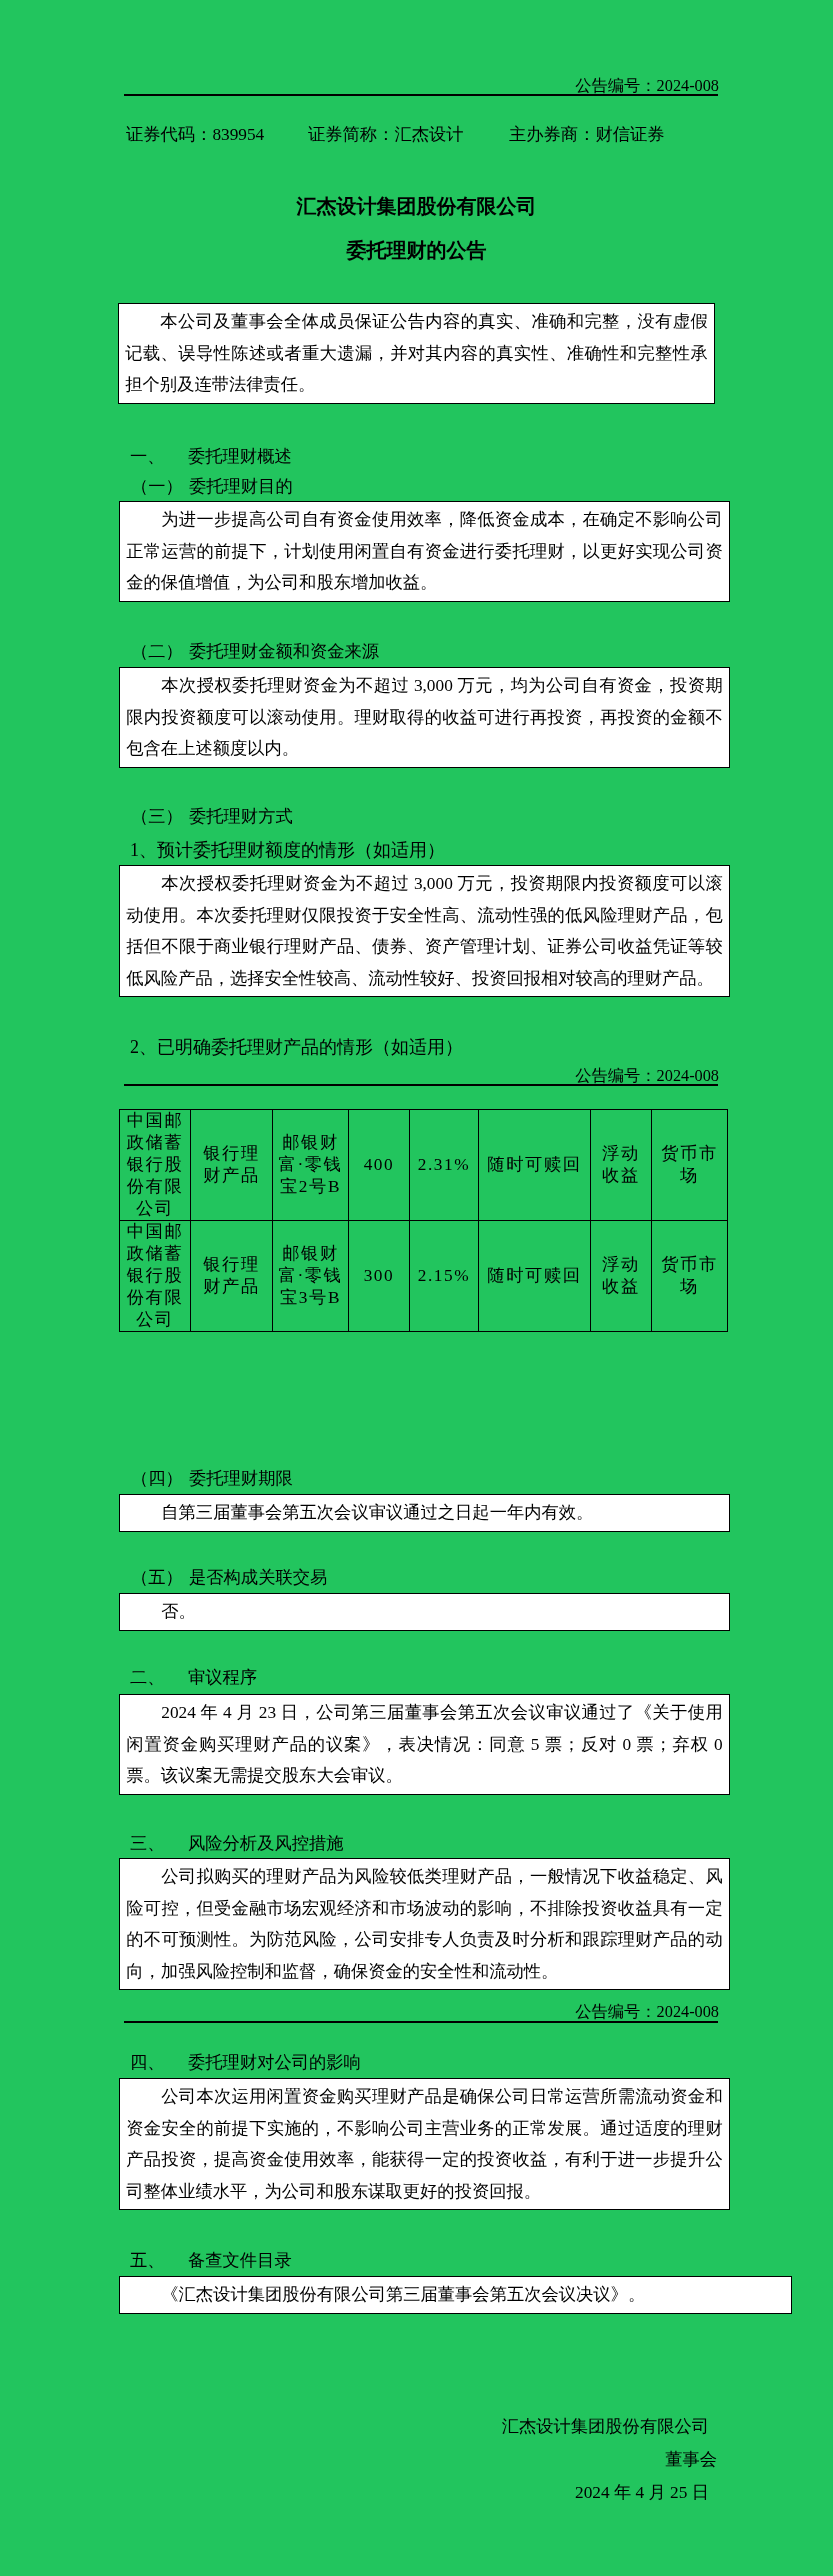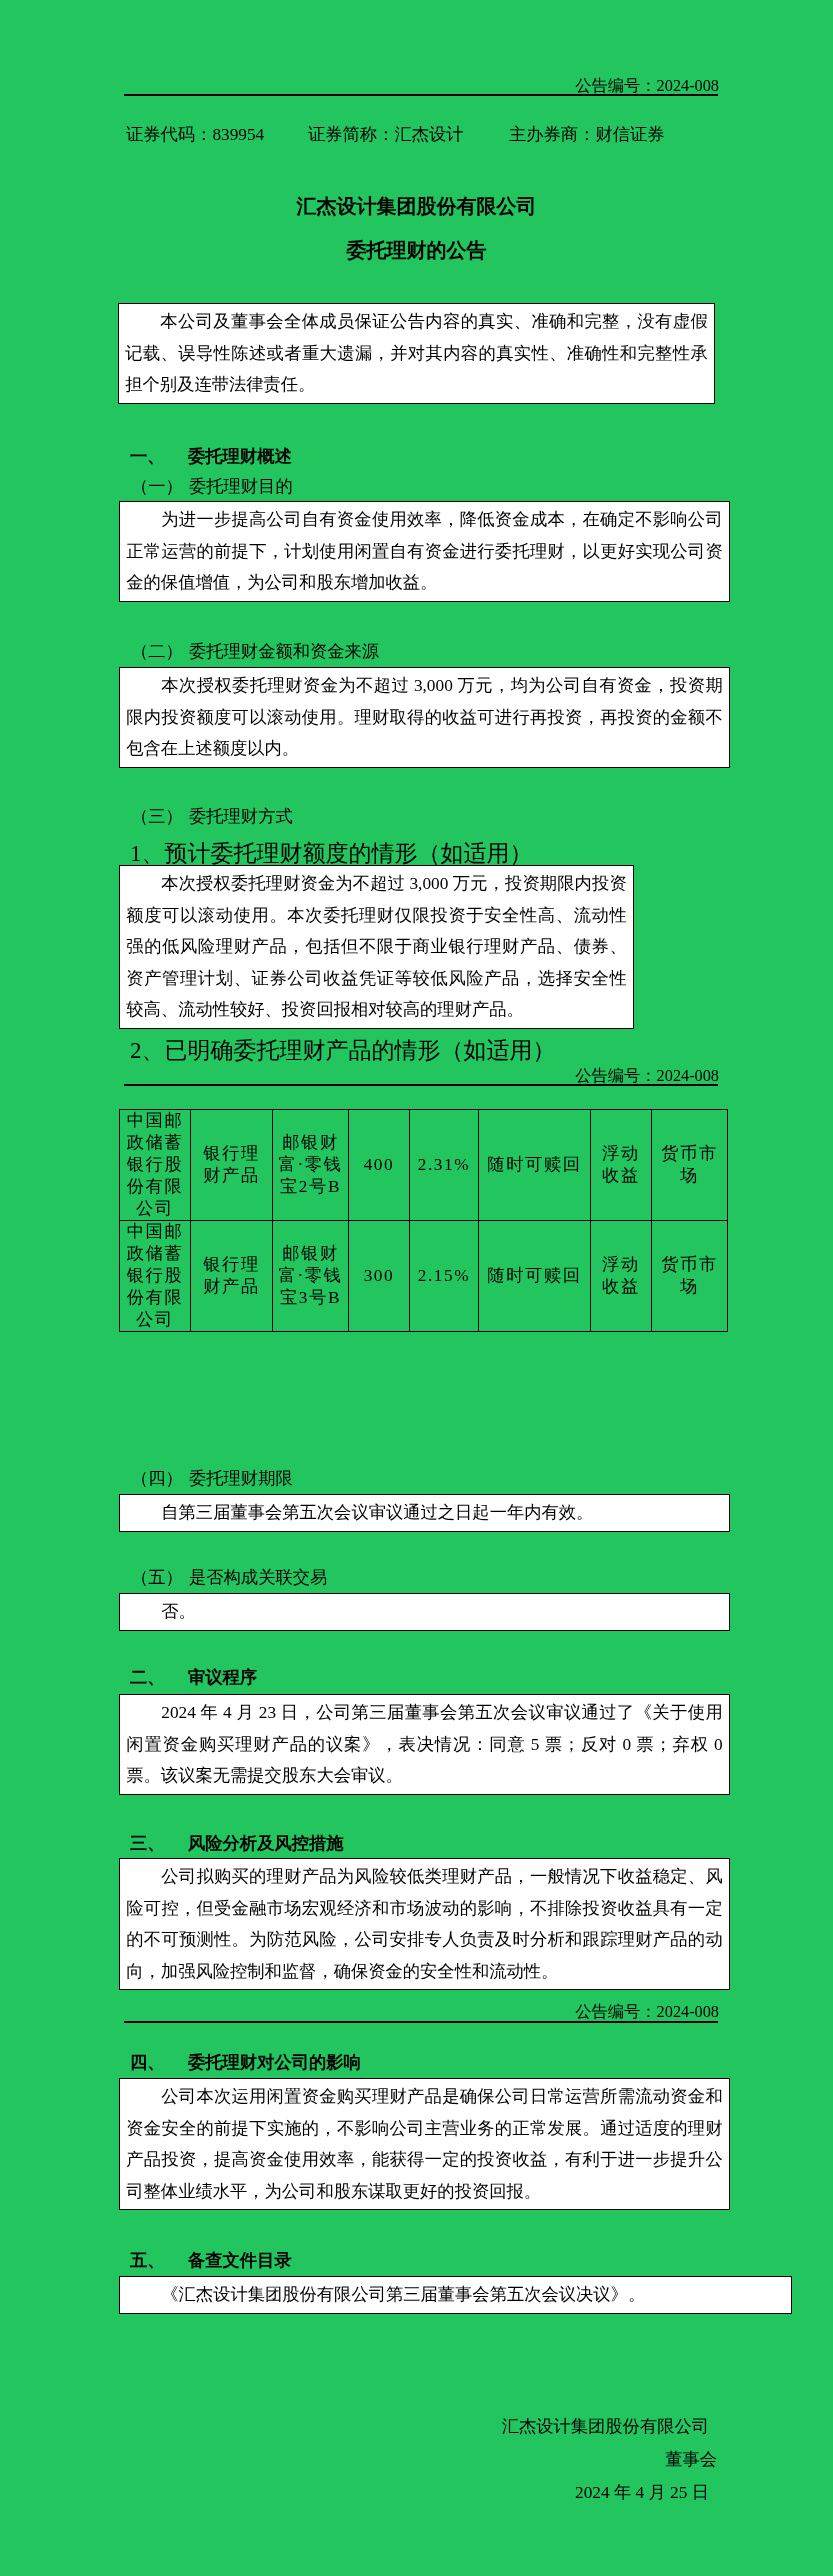--- a/index.html
+++ b/index.html
@@ -21,24 +21,24 @@
   .box {
     border:1px solid #000;
     background:#fff;
     font-size:17.3px;
     line-height:31.5px;
     padding:2.1px 6.3px;
     text-align:justify;
     font-family:Liberation Serif, serif;
   }
   .box p { text-indent:35px; }
-  .head { font-size:17.3px; font-weight:bold; white-space:nowrap; }
+  .head { font-size:17.3px; font-weight:normal; white-space:nowrap; }
   .subhead { font-size:17.3px; font-weight:normal; white-space:nowrap; }
   .head .num, .subhead .num { display:inline-block; min-width:58px; }
-  .item { font-size:23px; white-space:nowrap; }
+  .item { font-size:18px; white-space:nowrap; }
   table.wm {
     border-collapse:collapse;
     table-layout:fixed;
     width:609px;
     font-size:17.3px;
     line-height:22px;
     text-align:center;
   }
   table.wm th, table.wm td {
     border:1px solid #000;
@@ -78,21 +78,21 @@
   </div>
 
   <div class="abs subhead" style="top:639px; left:131px"><span class="num">（二）</span><span>委托理财金额和资金来源</span></div>
   <div class="abs box" style="top:667px; left:119px; width:611px">
     <p>本次授权委托理财资金为不超过 3,000 万元，均为公司自有资金，投资期限内投资额度可以滚动使用。理财取得的收益可进行再投资，再投资的金额不包含在上述额度以内。</p>
   </div>
 
   <div class="abs subhead" style="top:804px; left:131px"><span class="num">（三）</span><span>委托理财方式</span></div>
 
   <div class="abs item" style="top:838px; left:130px">1、预计委托理财额度的情形（如适用）</div>
-  <div class="abs box" style="top:865px; left:119px; width:515px">
+  <div class="abs box" style="top:865px; left:119px; width:611px">
     <p>本次授权委托理财资金为不超过 3,000 万元，投资期限内投资额度可以滚动使用。本次委托理财仅限投资于安全性高、流动性强的低风险理财产品，包括但不限于商业银行理财产品、债券、资产管理计划、证券公司收益凭证等较低风险产品，选择安全性较高、流动性较好、投资回报相对较高的理财产品。</p>
   </div>
 
   <div class="abs item" style="top:1035px; left:130px">2、已明确委托理财产品的情形（如适用）</div>
 
   <div class="abs announce" style="top:1065px; right:114px">公告编号：2024-008</div>
   <div class="abs rule" style="top:1084px; left:124px; width:594px"></div>
 
   <table class="wm abs" style="top:1109px; left:119px">
     <colgroup>

